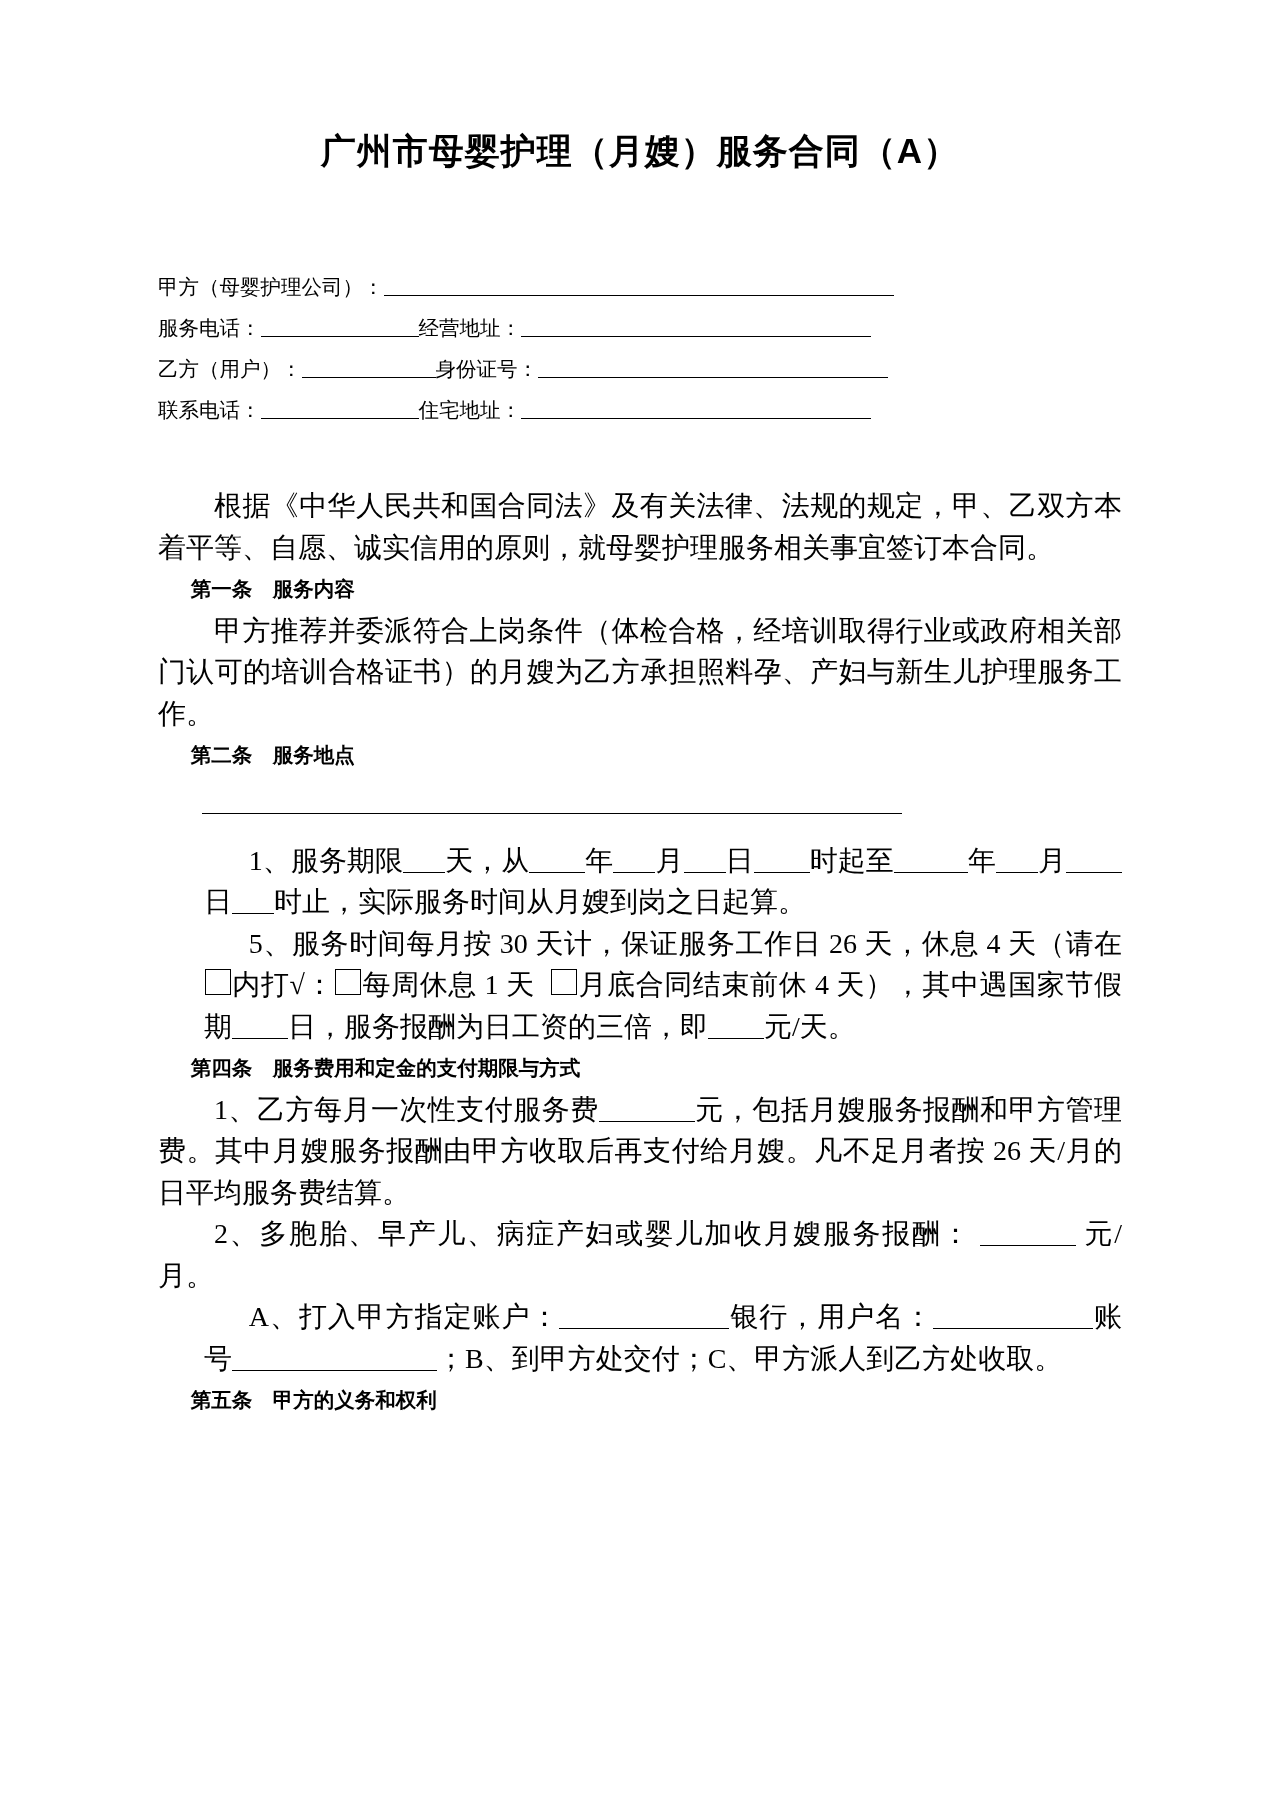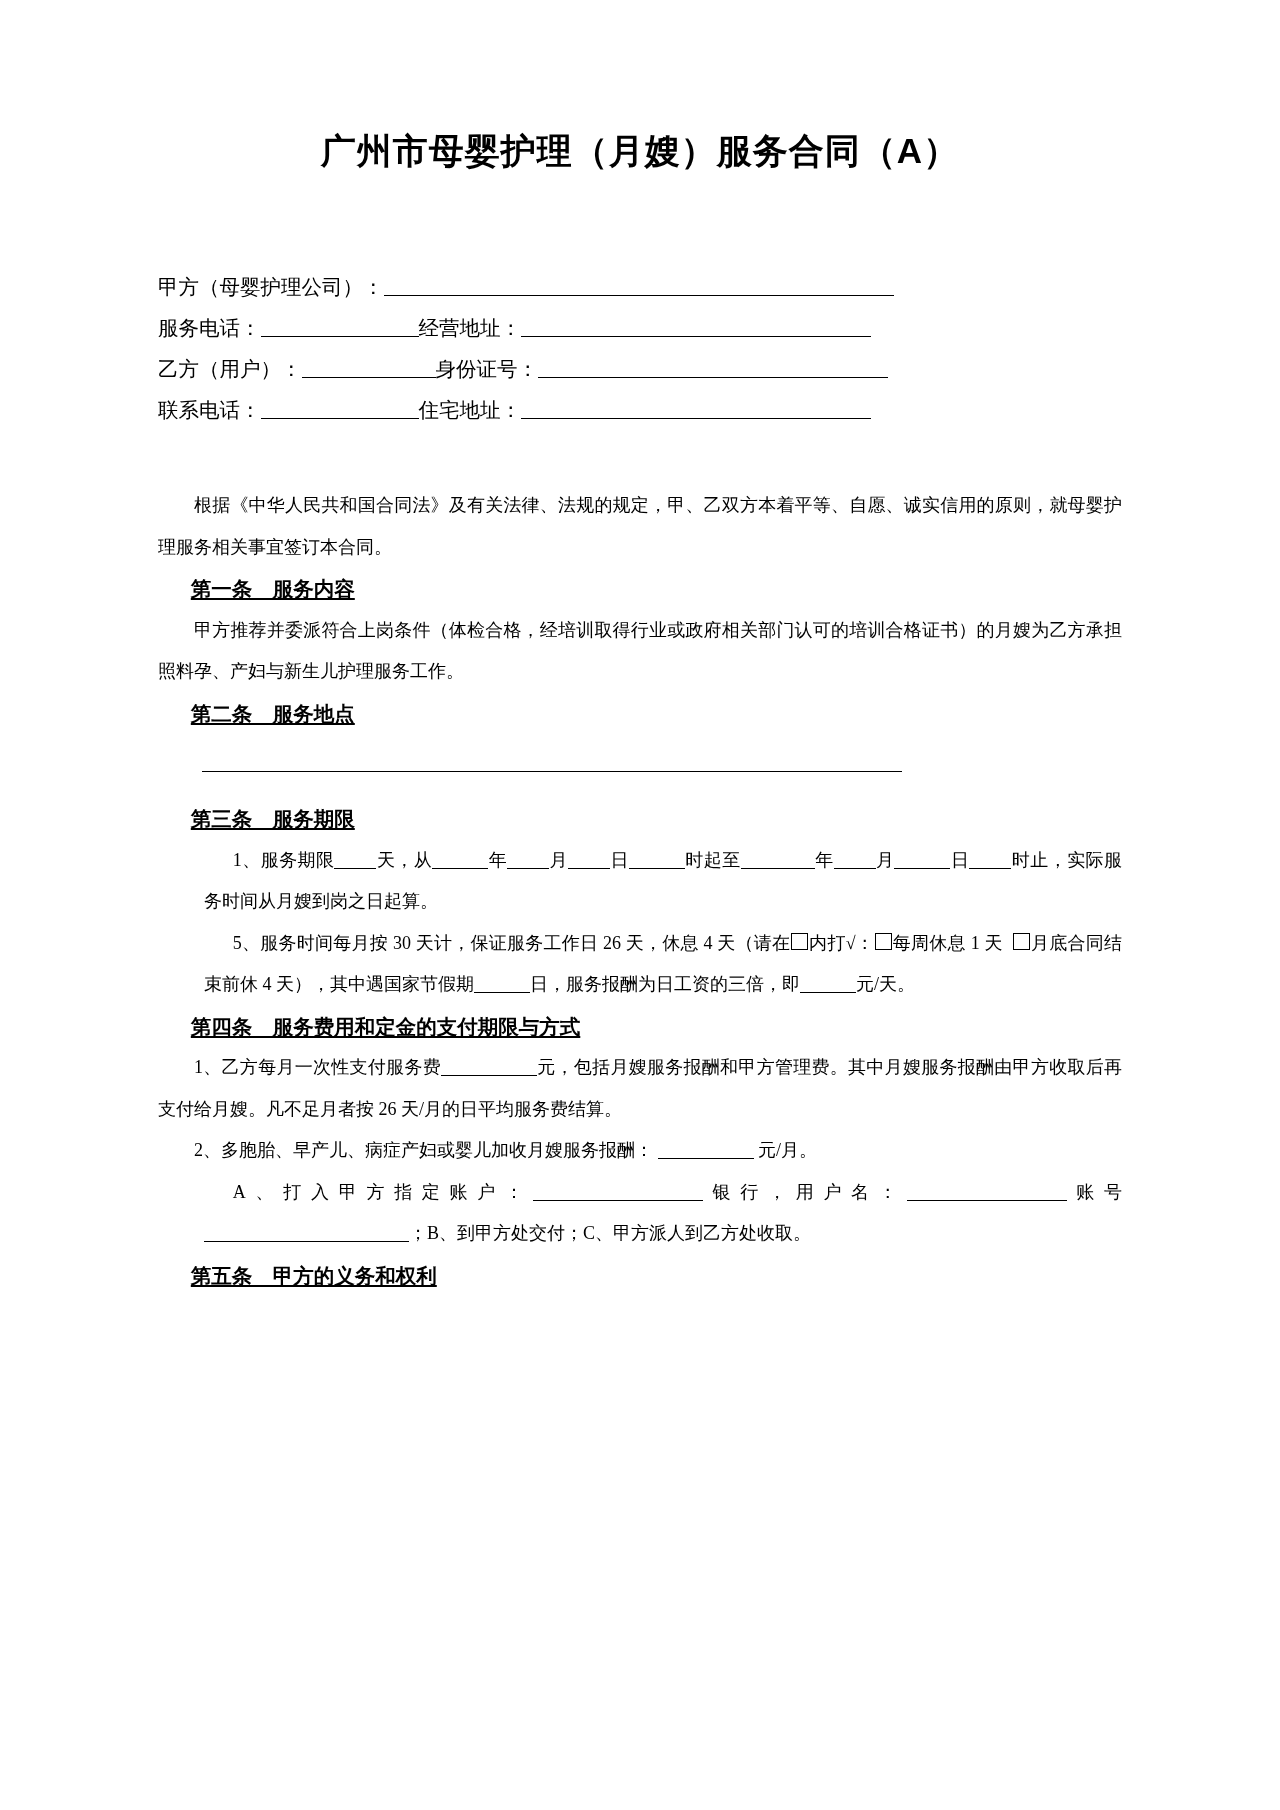--- a/index.html
+++ b/index.html
@@ -56,37 +56,36 @@
     border-bottom: 1.3px solid #000;
     vertical-align: baseline;
     height: 1.05em;
     margin-bottom: -2px;
   }
   .w-510 { width: 510px; }
   .w-350 { width: 350px; }
   .w-170 { width: 158px; }
   .w-140 { width: 134px; }
   .body-text {
-    font-size: 18px;
+    font-size: 28px;
     line-height: 41.5px;
     text-align: justify;
     text-justify: inter-ideograph;
     margin: 0;
   }
   .intro { margin-top: 54px; }
   .indent2 { text-indent: 2em; }
   .indent1 { text-indent: 1.6em; margin-left: 46px; }
   .article-head {
     font-size: 20.5px;
     line-height: 41.5px;
     font-weight: bold;
     text-indent: 1.6em;
     margin: 0;
     font-family: "Liberation Sans", "DejaVu Sans", sans-serif;
-    text-decoration: underline;
   }
   .location-blank-row {
     margin-top: 36px;
     margin-bottom: 26px;
     padding-left: 44px;
   }
   .location-blank {
     display: block;
     width: 700px;
     border-bottom: 1.6px solid #000;
@@ -152,21 +151,20 @@
     <p class="article-head">第一条　服务内容</p>
 
     <p class="body-text indent2">甲方推荐并委派符合上岗条件（体检合格，经培训取得行业或政府相关部门认可的培训合格证书）的月嫂为乙方承担照料孕、产妇与新生儿护理服务工作。</p>
 
     <p class="article-head">第二条　服务地点</p>
 
     <div class="location-blank-row">
       <span class="location-blank"></span>
     </div>
 
-    <p class="article-head">第三条　服务期限</p>
 
     <p class="body-text indent1"><span>1、服务期限</span><span class="ul-s"></span><span>天，从</span><span class="ul-m"></span><span>年</span><span class="ul-s"></span><span>月</span><span class="ul-s"></span><span>日</span><span class="ul-m"></span><span>时起至</span><span class="ul-l"></span><span>年</span><span class="ul-s"></span><span>月</span><span class="ul-m"></span><span>日</span><span class="ul-s"></span><span>时止，实际服务时间从月嫂到岗之日起算。</span></p>
 
     <p class="body-text indent1"><span>5、服务时间每月按 30 天计，保证服务工作日 26 天，休息 4 天（请在</span><span class="chk"></span><span>内打√：</span><span class="chk"></span><span>每周休息 1 天</span>&nbsp;&nbsp;<span class="chk"></span><span>月底合同结束前休 4 天），其中遇国家节假期</span><span class="ul-m"></span><span>日，服务报酬为日工资的三倍，即</span><span class="ul-m"></span><span>元/天。</span></p>
 
     <p class="article-head">第四条　服务费用和定金的支付期限与方式</p>
 
     <p class="body-text indent2"><span>1、乙方每月一次性支付服务费</span><span class="ul-xl"></span><span>元，包括月嫂服务报酬和甲方管理费。其中月嫂服务报酬由甲方收取后再支付给月嫂。凡不足月者按 26 天/月的日平均服务费结算。</span></p>
 
     <p class="body-text indent2"><span>2、多胞胎、早产儿、病症产妇或婴儿加收月嫂服务报酬：</span>&nbsp;<span class="ul-xl"></span>&nbsp;<span>元/月。</span></p>

